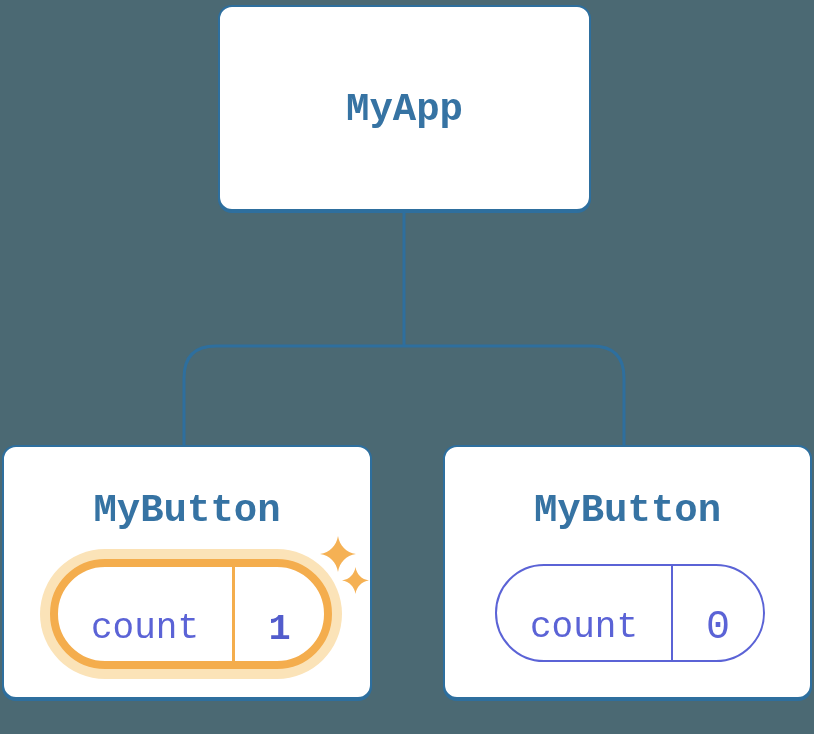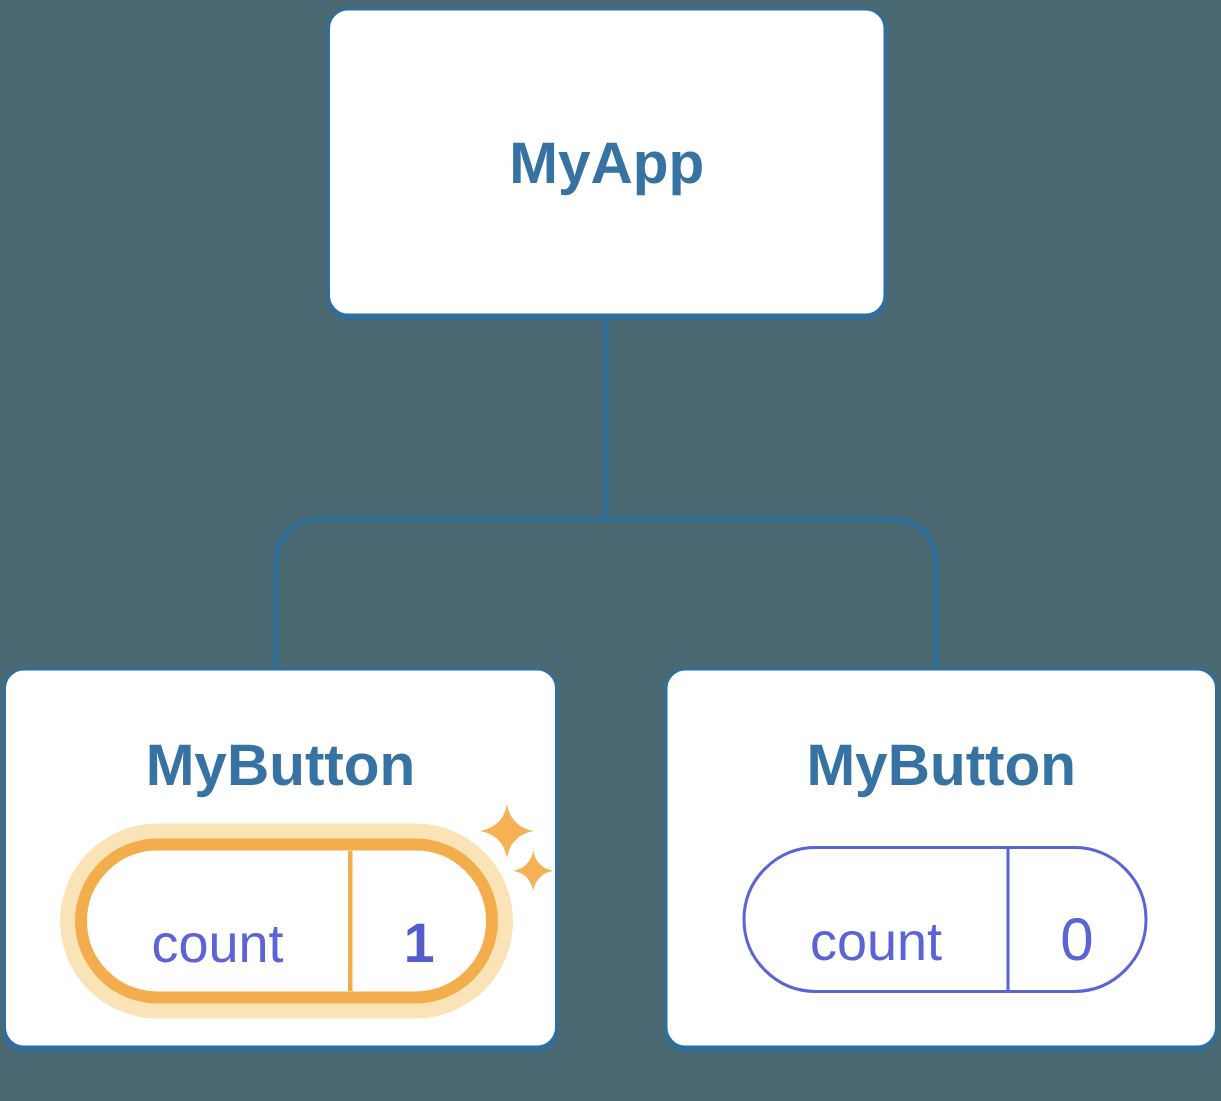--- a/index.html
+++ b/index.html
@@ -11,20 +11,21 @@
     width: 814px;
     height: 734px;
     background: var(--background);
     font-family: "Liberation Sans", sans-serif;
     overflow: hidden;
   }
   .canvas {
     position: relative;
     width: 814px;
     height: 734px;
+    font-family: Liberation Mono, monospace;
   }
   .connectors {
     position: absolute;
     left: 0; top: 0;
     width: 814px; height: 734px;
     pointer-events: none;
   }
   .connectors path {
     stroke: var(--connector);
     stroke-width: 3;

